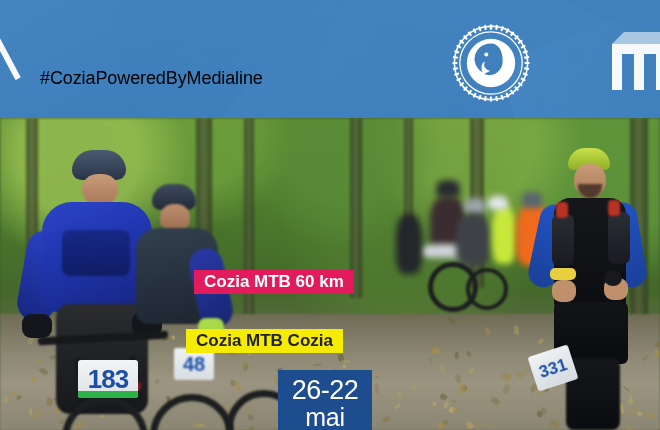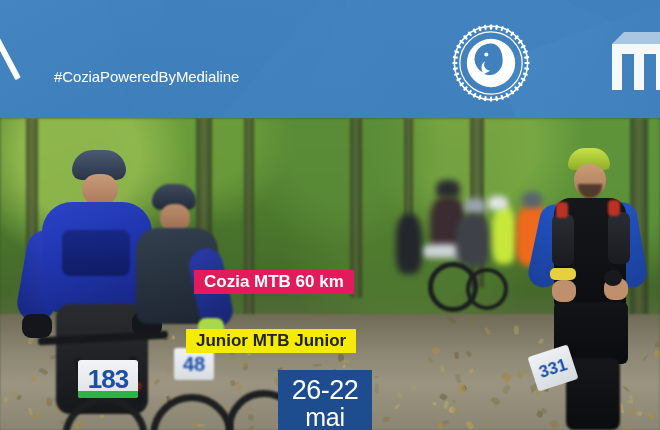--- a/index.html
+++ b/index.html
@@ -37,22 +37,22 @@
     position:absolute;left:2px;top:26px;width:6px;height:56px;
     background:#ffffff;transform:rotate(-28deg);
     border-radius:1px;opacity:.97;
   }
   .title{
     position:absolute;left:56px;top:22px;
     color:#ffffff;font-size:30px;font-weight:bold;
     letter-spacing:-.2px;white-space:nowrap;
   }
   .hashtag{
-    position:absolute;left:54px;top:68px;
-    color:#ffffff;font-size:15px;font-weight:400;
+    position:absolute;left:40px;top:68px;
+    color:#000000;font-size:18px;font-weight:400;
     letter-spacing:-.1px;white-space:nowrap;
   }
 
   
   .emblem{position:absolute;left:452px;top:24px;width:78px;height:78px;}
 
   
   .mlogo{position:absolute;left:610px;top:28px;width:50px;height:64px;}
 
   
@@ -529,21 +529,21 @@
     <div class="run run-skirt"></div>
     <div class="run run-legs"></div>
     <div class="run run-bib">
       <span class="run-bib-num">331</span>
     </div>
 
     <div class="band band-mtb60">
       <span>Cozia MTB 60 km</span>
     </div>
     <div class="band band-mtbjr">
-      <span>Junior MTB Junior</span>
+      <span>Cozia MTB Cozia</span>
     </div>
 
     <div class="datebox">
       <span class="date-d">26-22</span>
       <span class="date-m">mai</span>
     </div>
 
   </div>
 </div>
 

